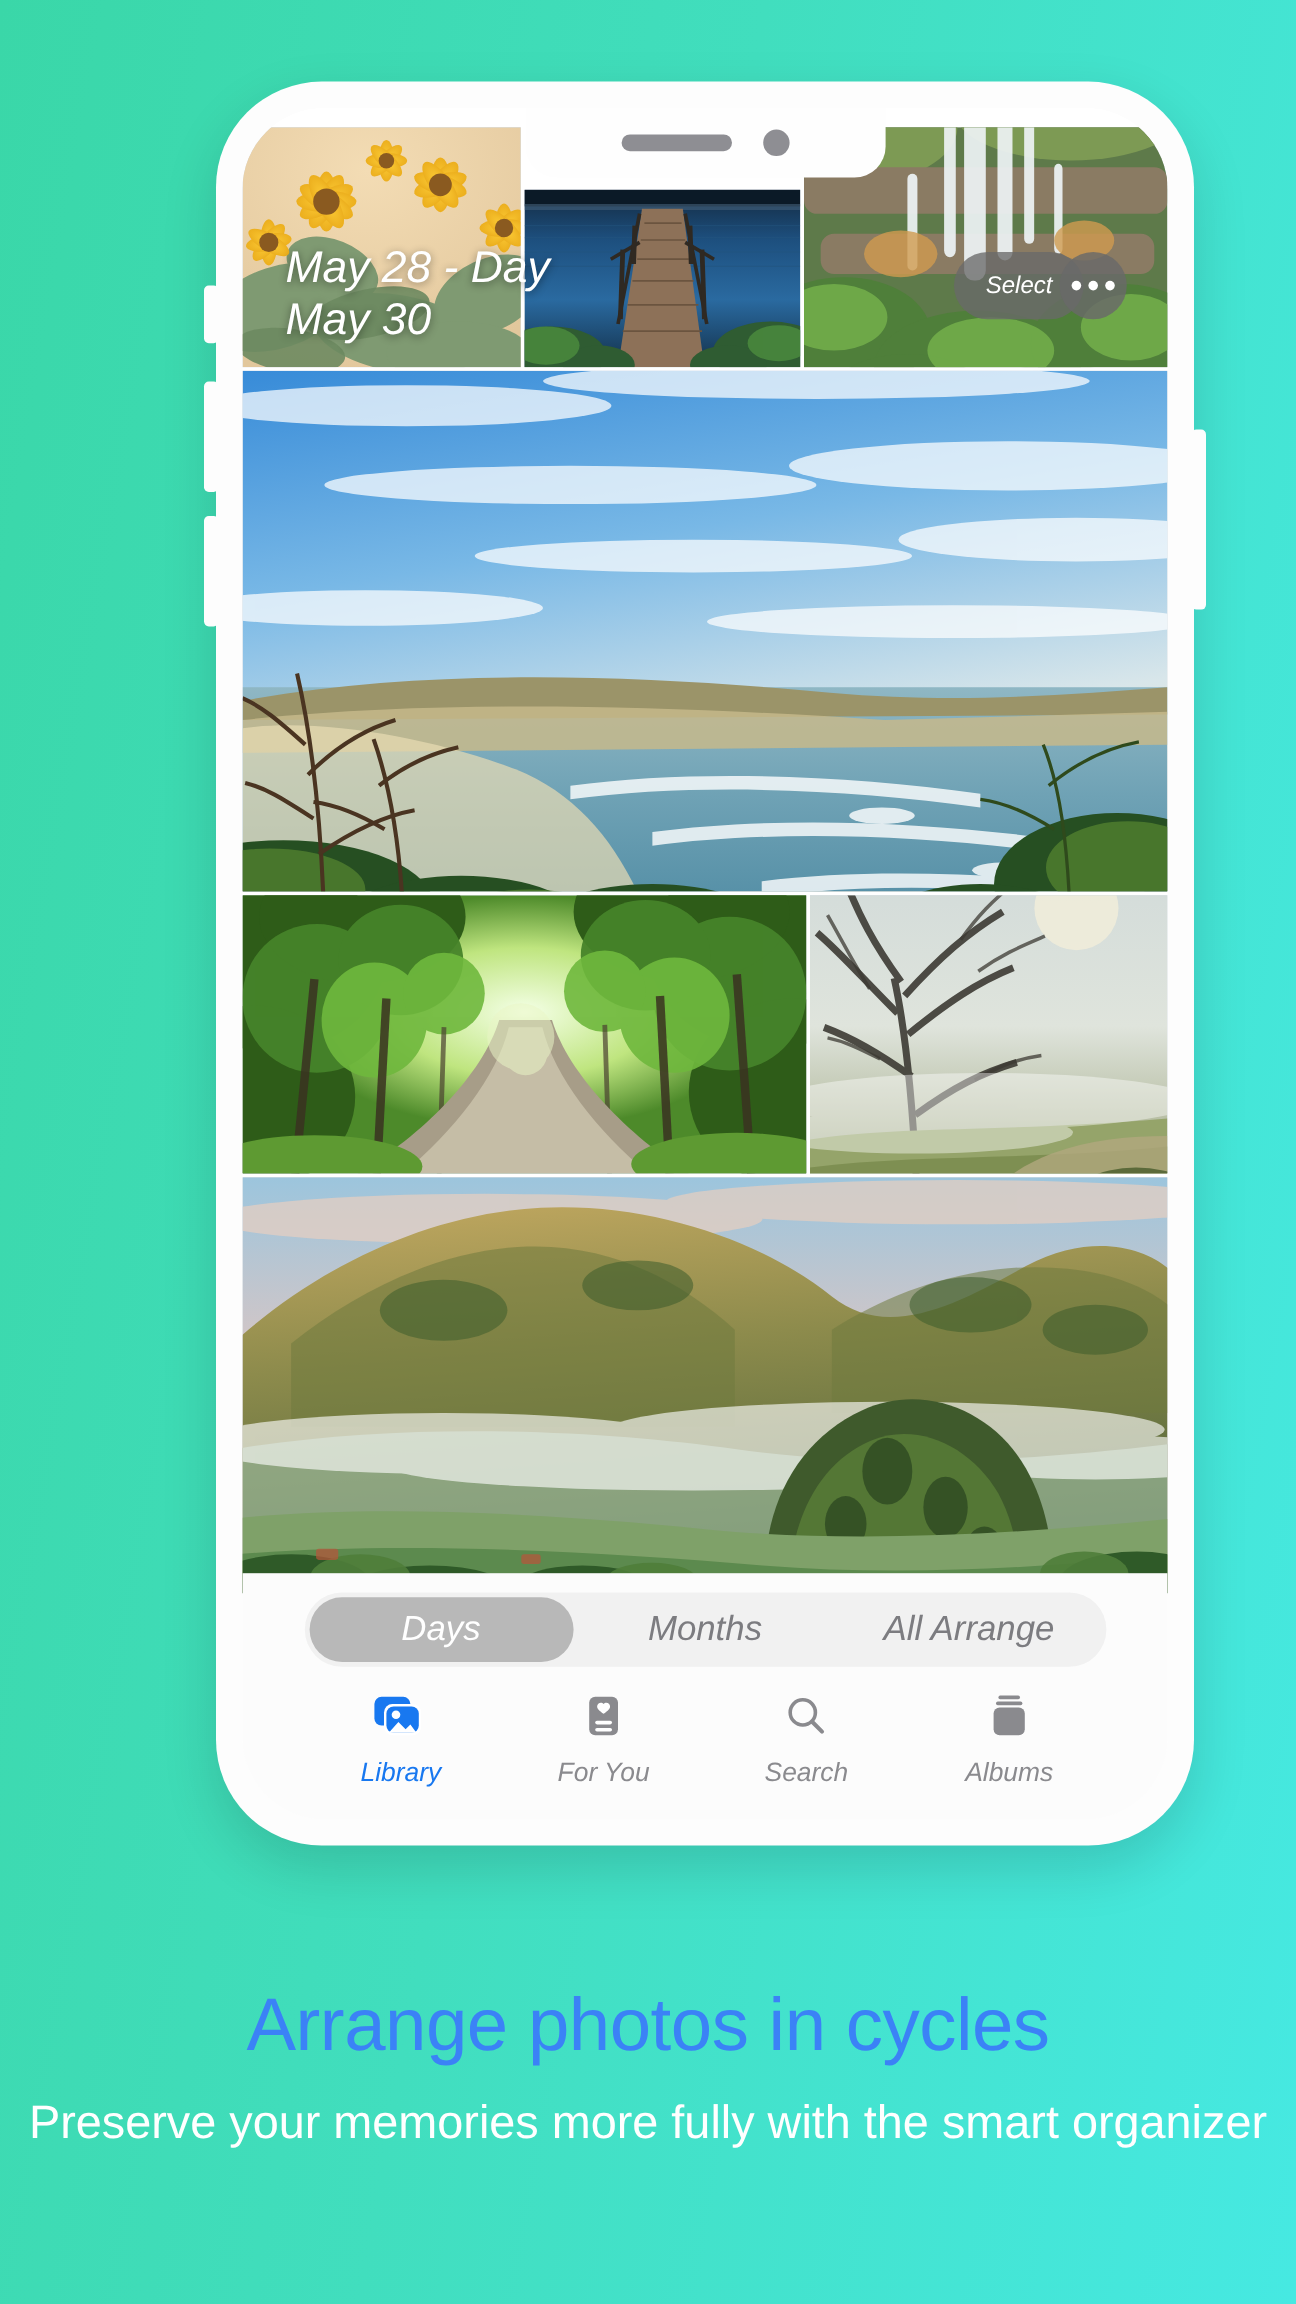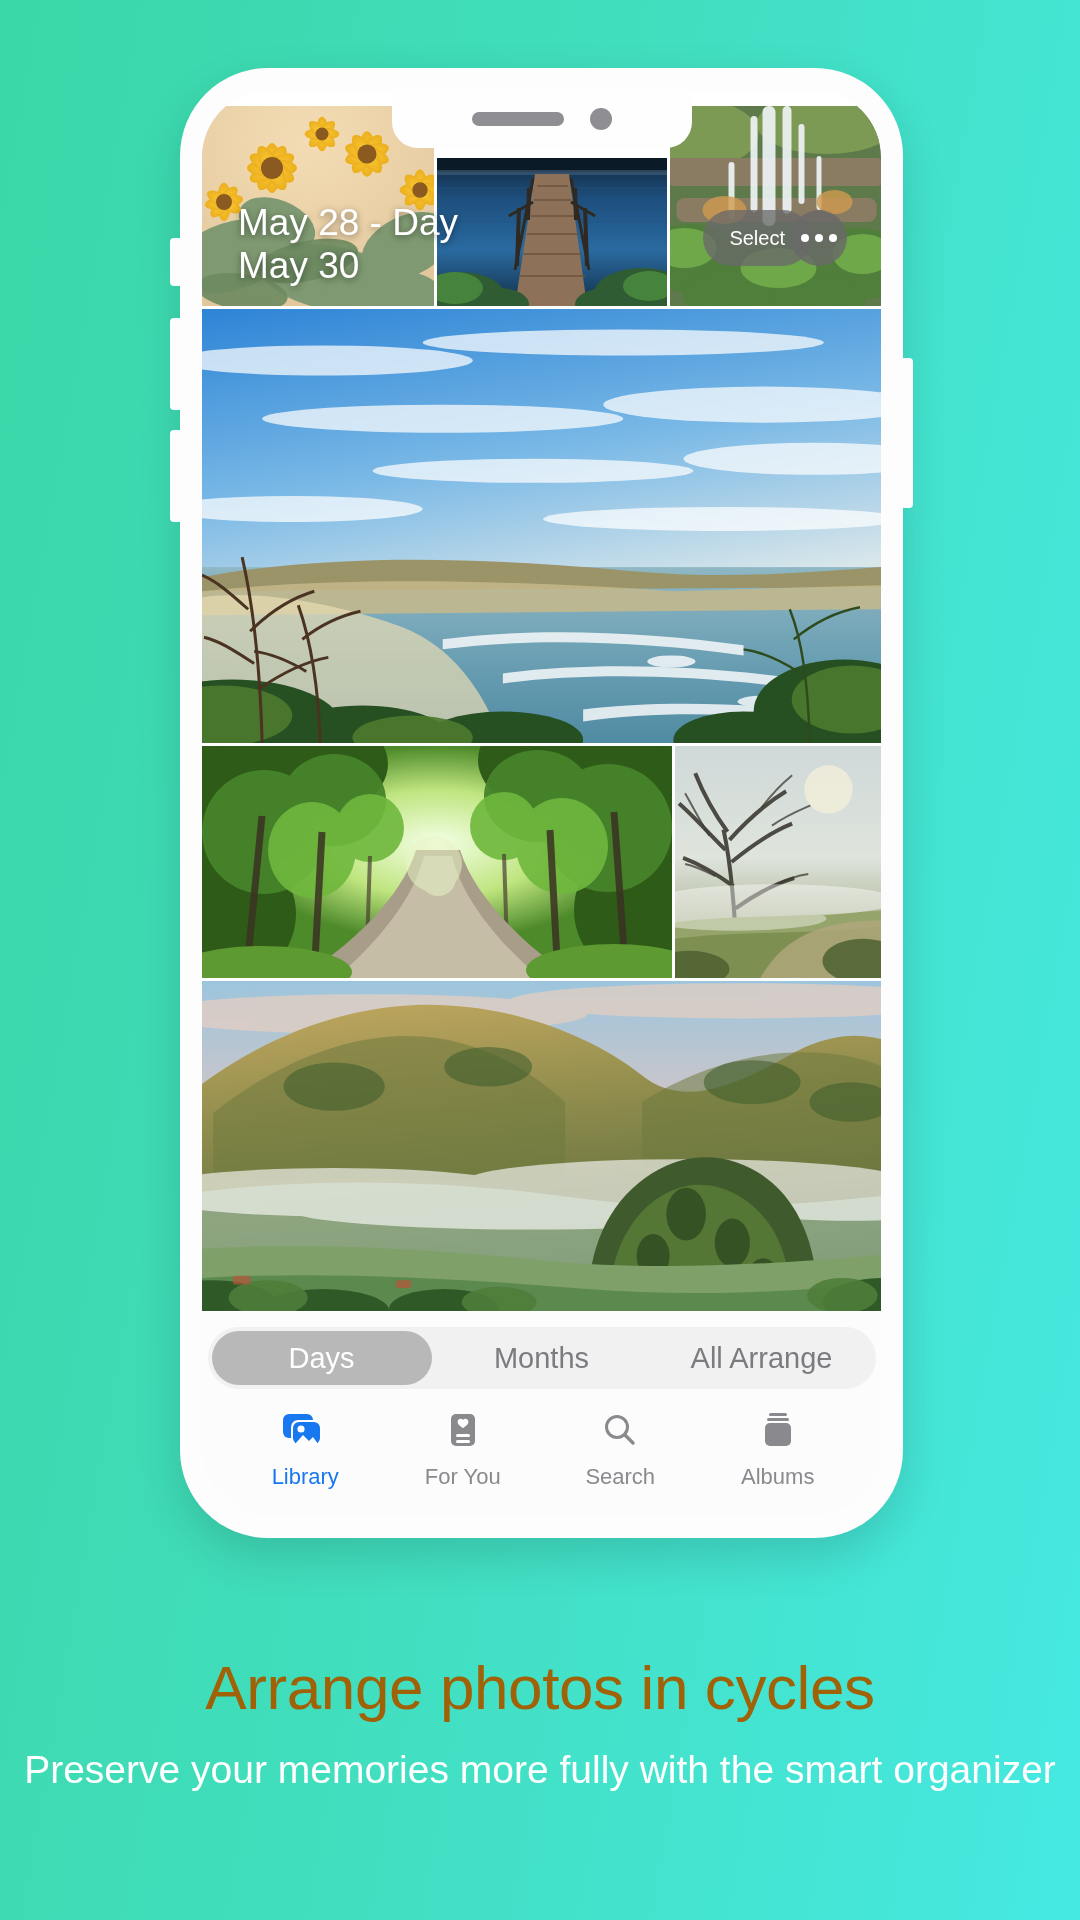--- a/index.html
+++ b/index.html
@@ -10,21 +10,21 @@
   }
   body {
     background: linear-gradient(100deg, #3AD7A8 0%, #41DEBE 45%, #46E9E2 100%);
     position:relative;
   }
 
   
   #phone-wrap{
     position:absolute;
     left:180px; top:68px;
-    width:723px; height:1470px;
+    width:815px; height:1470px;font-style:italic;
   }
   #phone-frame{
     position:absolute; inset:0;
     background:#fdfdfd;
     border-radius:88px;
     box-shadow:0 18px 46px rgba(0,0,0,.14);
   }
   
   .side-btn{
     position:absolute; background:#fdfdfd; border-radius:4px;
@@ -137,34 +137,34 @@
     flex:1; height:54px;
     display:flex; align-items:center; justify-content:center;
     font-size:29px; color:#7c7c80;
     border-radius:27px;
   }
   .seg.active{ background:#b8b8b8; color:#ffffff; }
 
   #tabbar{
     margin-top:18px;
     width:100%;
-    display:flex; align-items:flex-start; justify-content:space-between;
+    display:flex; align-items:flex-start; justify-content:center;
     padding:0 34px;
     gap:19px;
   }
   .tab{ display:flex; flex-direction:column; align-items:center; width:150px; }
   .tab-icon{ height:48px; display:flex; align-items:center; justify-content:center; }
   .tab-label{ margin-top:9px; font-size:22px; color:#8a8a8e; }
   .tab.active .tab-label{ color:#1878f0; }
 
   
   #headline{
     position:absolute; left:0; right:0; top:1652px;
     text-align:center;
-    color:#a16207;
+    color:#3b82f6;
     font-size:62px;
     font-weight:400;
     letter-spacing:-.4px;
   }
   #subheadline{
     position:absolute; left:0; right:0; top:1748px;
     text-align:center;
     color:#ffffff;
     font-size:39px;
     font-weight:400;

